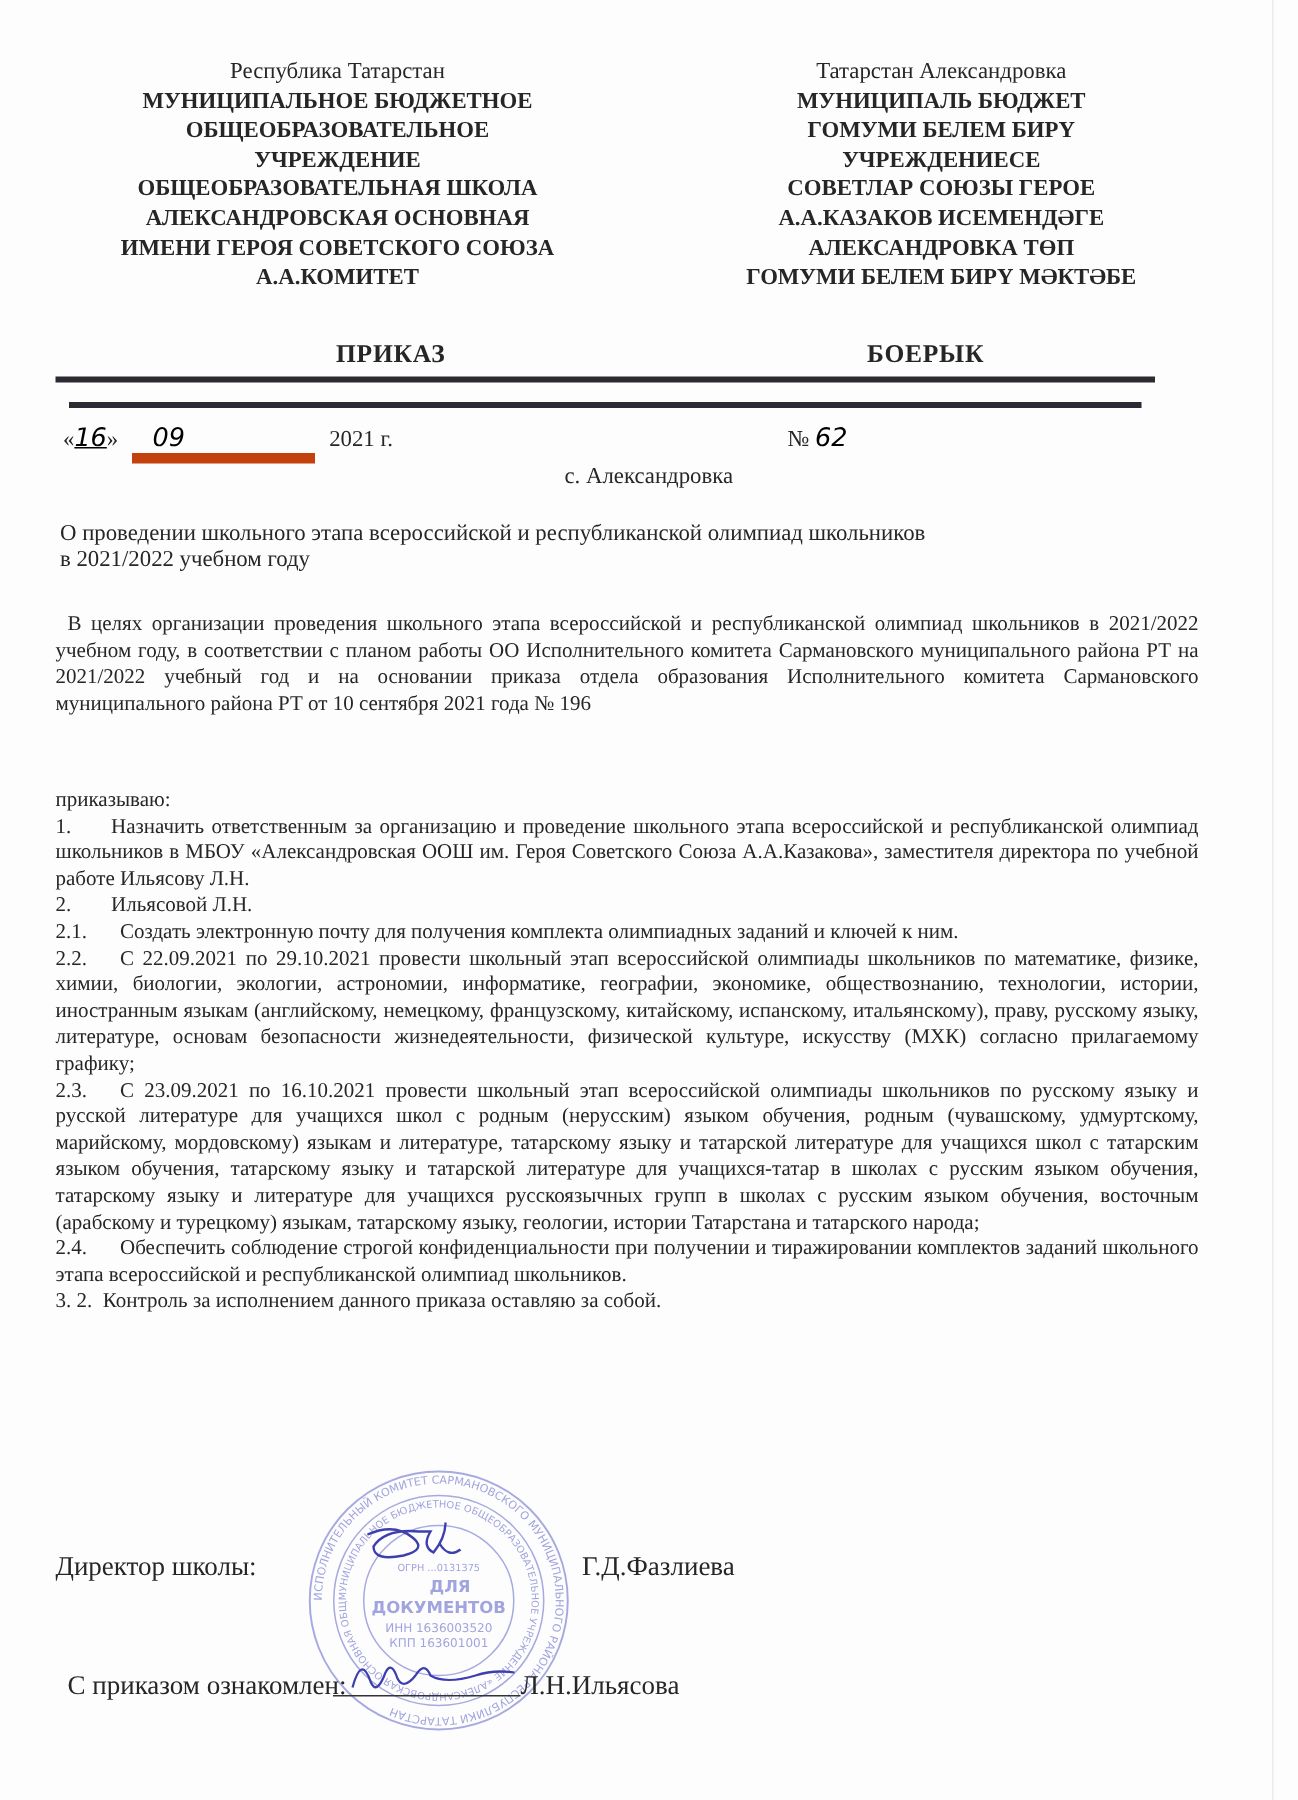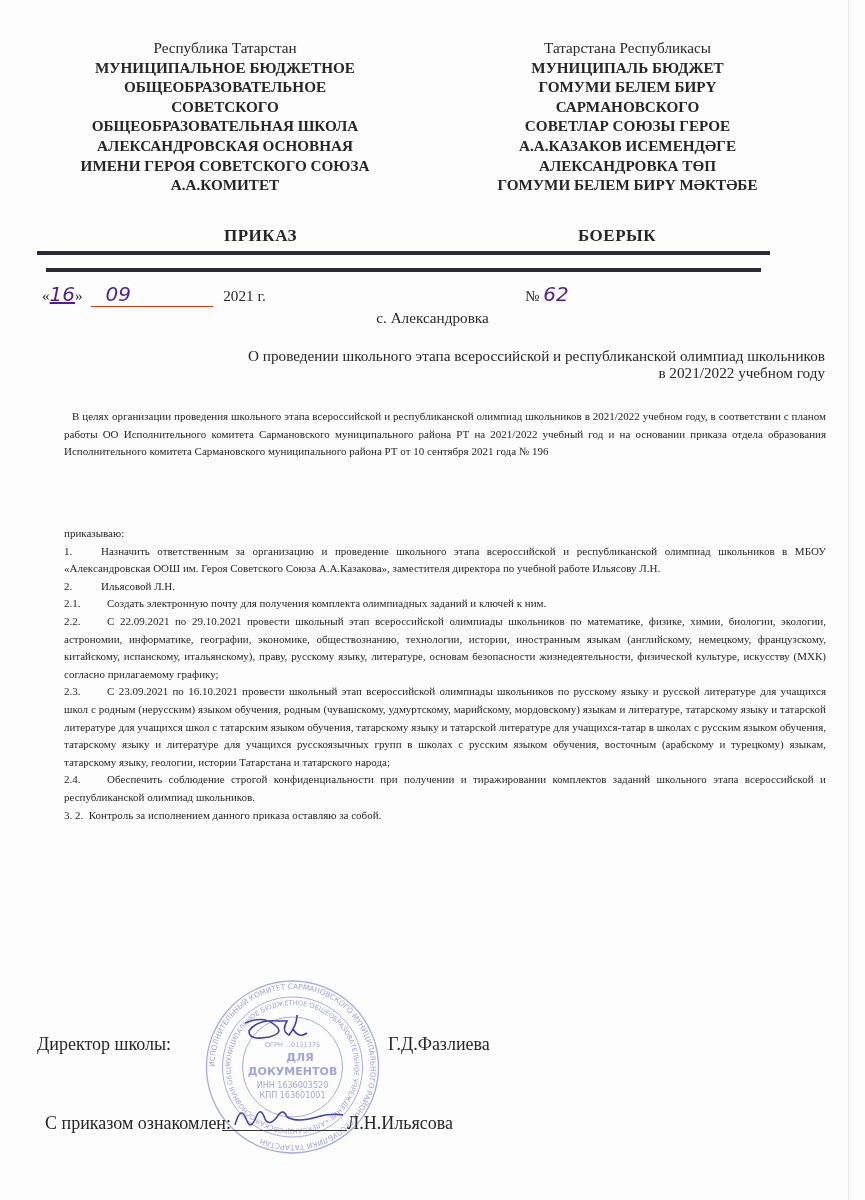--- a/index.html
+++ b/index.html
@@ -13,28 +13,28 @@
   .hdr-col.right { left: 455px; width: 345px; }
   .hdr-col .sub { font-weight: normal; }
   .hdr-col .b { font-weight: bold; }
   .doc-type { position: absolute; top: 226px; font-weight: bold; font-size: 17px; letter-spacing: 0.5px; margin-left: 48px; }
   .doc-type.left { left: 176px; }
   .doc-type.right { left: 530px; }
   .rule { position: absolute; height: 4px; background: #2e2a33; }
   .rule.r1 { left: 37px; width: 733px; top: 251px; }
   .rule.r2 { left: 46px; width: 715px; top: 268px; height: 4px; }
   .date-line { position: absolute; top: 282px; left: 42px; font-size: 15.2px; white-space: nowrap; }
-  .hand { color: #4c1d95; font-family: "DejaVu Sans", sans-serif; font-style: italic; font-size: 20px; }
+  .hand { color: #000000; font-family: "DejaVu Sans", sans-serif; font-style: italic; font-size: 17px; }
   .date-day { text-decoration: underline; }
-  .date-month { display: inline-block; width: 108px; border-bottom: 1px solid #c2410c; text-align: left; padding-left: 14px; margin-left: 5px; }
+  .date-month { display: inline-block; width: 108px; border-bottom: 7px solid #c2410c; text-align: left; padding-left: 14px; margin-left: 5px; }
   .date-year { margin-left: 6px; }
   .num { position: absolute; top: 282px; left: 525px; font-size: 15.2px; }
   .place { position: absolute; top: 309px; left: 0; width: 865px; text-align: center; font-size: 15.2px; }
-  .title { position: absolute; top: 347px; left: 40px; width: 785px; text-align: right; font-size: 15.2px; line-height: 17px; }
-  .text { position: absolute; left: 37px; width: 762px; font-size: 11px; line-height: 17.6px; text-align: justify; margin-left: 27px; }
+  .title { position: absolute; top: 347px; left: 40px; width: 785px; text-align: left; font-size: 15.2px; line-height: 17px; }
+  .text { position: absolute; left: 37px; width: 762px; font-size: 14px; line-height: 17.6px; text-align: justify; }
   .text p { margin: 0; }
   .intro { top: 408px; text-indent: 8px; }
   .orders { top: 525px; }
   .item-num { display: inline-block; width: 37px; }
   .item-num2 { display: inline-block; width: 43px; }
   .sign { position: absolute; font-size: 18px; white-space: nowrap; }
   .sign.director-label { left: 37px; top: 1034px; }
   .sign.director-name { left: 388px; top: 1034px; }
   .sign.ack-label { left: 45px; top: 1113px; }
   .sign.ack-line { left: 222px; top: 1113px; width: 125px; border-bottom: 1px solid #333; height: 17px; }
@@ -43,33 +43,33 @@
 </style>
 </head>
 <body>
 
 <div class="edge"></div>
 
 <div class="hdr-col left">
   <div class="sub">Республика Татарстан</div>
   <div class="b">МУНИЦИПАЛЬНОЕ БЮДЖЕТНОЕ</div>
   <div class="b">ОБЩЕОБРАЗОВАТЕЛЬНОЕ</div>
-  <div class="b">СОВЕТСКОГО</div>
+  <div class="b">УЧРЕЖДЕНИЕ</div>
   <div class="b">ОБЩЕОБРАЗОВАТЕЛЬНАЯ ШКОЛА</div>
   <div class="b">АЛЕКСАНДРОВСКАЯ ОСНОВНАЯ</div>
   <div class="b">ИМЕНИ ГЕРОЯ СОВЕТСКОГО СОЮЗА</div>
   <div class="b">А.А.КОМИТЕТ</div>
 </div>
 <div class="doc-type left">ПРИКАЗ</div>
 
 <div class="hdr-col right">
-  <div class="sub">Татарстана Республикасы</div>
+  <div class="sub">Татарстан Александровка</div>
   <div class="b">МУНИЦИПАЛЬ БЮДЖЕТ</div>
   <div class="b">ГОМУМИ БЕЛЕМ БИРҮ</div>
-  <div class="b">САРМАНОВСКОГО</div>
+  <div class="b">УЧРЕЖДЕНИЕСЕ</div>
   <div class="b">СОВЕТЛАР СОЮЗЫ ГЕРОЕ</div>
   <div class="b">А.А.КАЗАКОВ ИСЕМЕНДӘГЕ</div>
   <div class="b">АЛЕКСАНДРОВКА ТӨП</div>
   <div class="b">ГОМУМИ БЕЛЕМ БИРҮ МӘКТӘБЕ</div>
 </div>
 <div class="doc-type right">БОЕРЫК</div>
 
 <div class="rule r1"></div>
 <div class="rule r2"></div>
 

